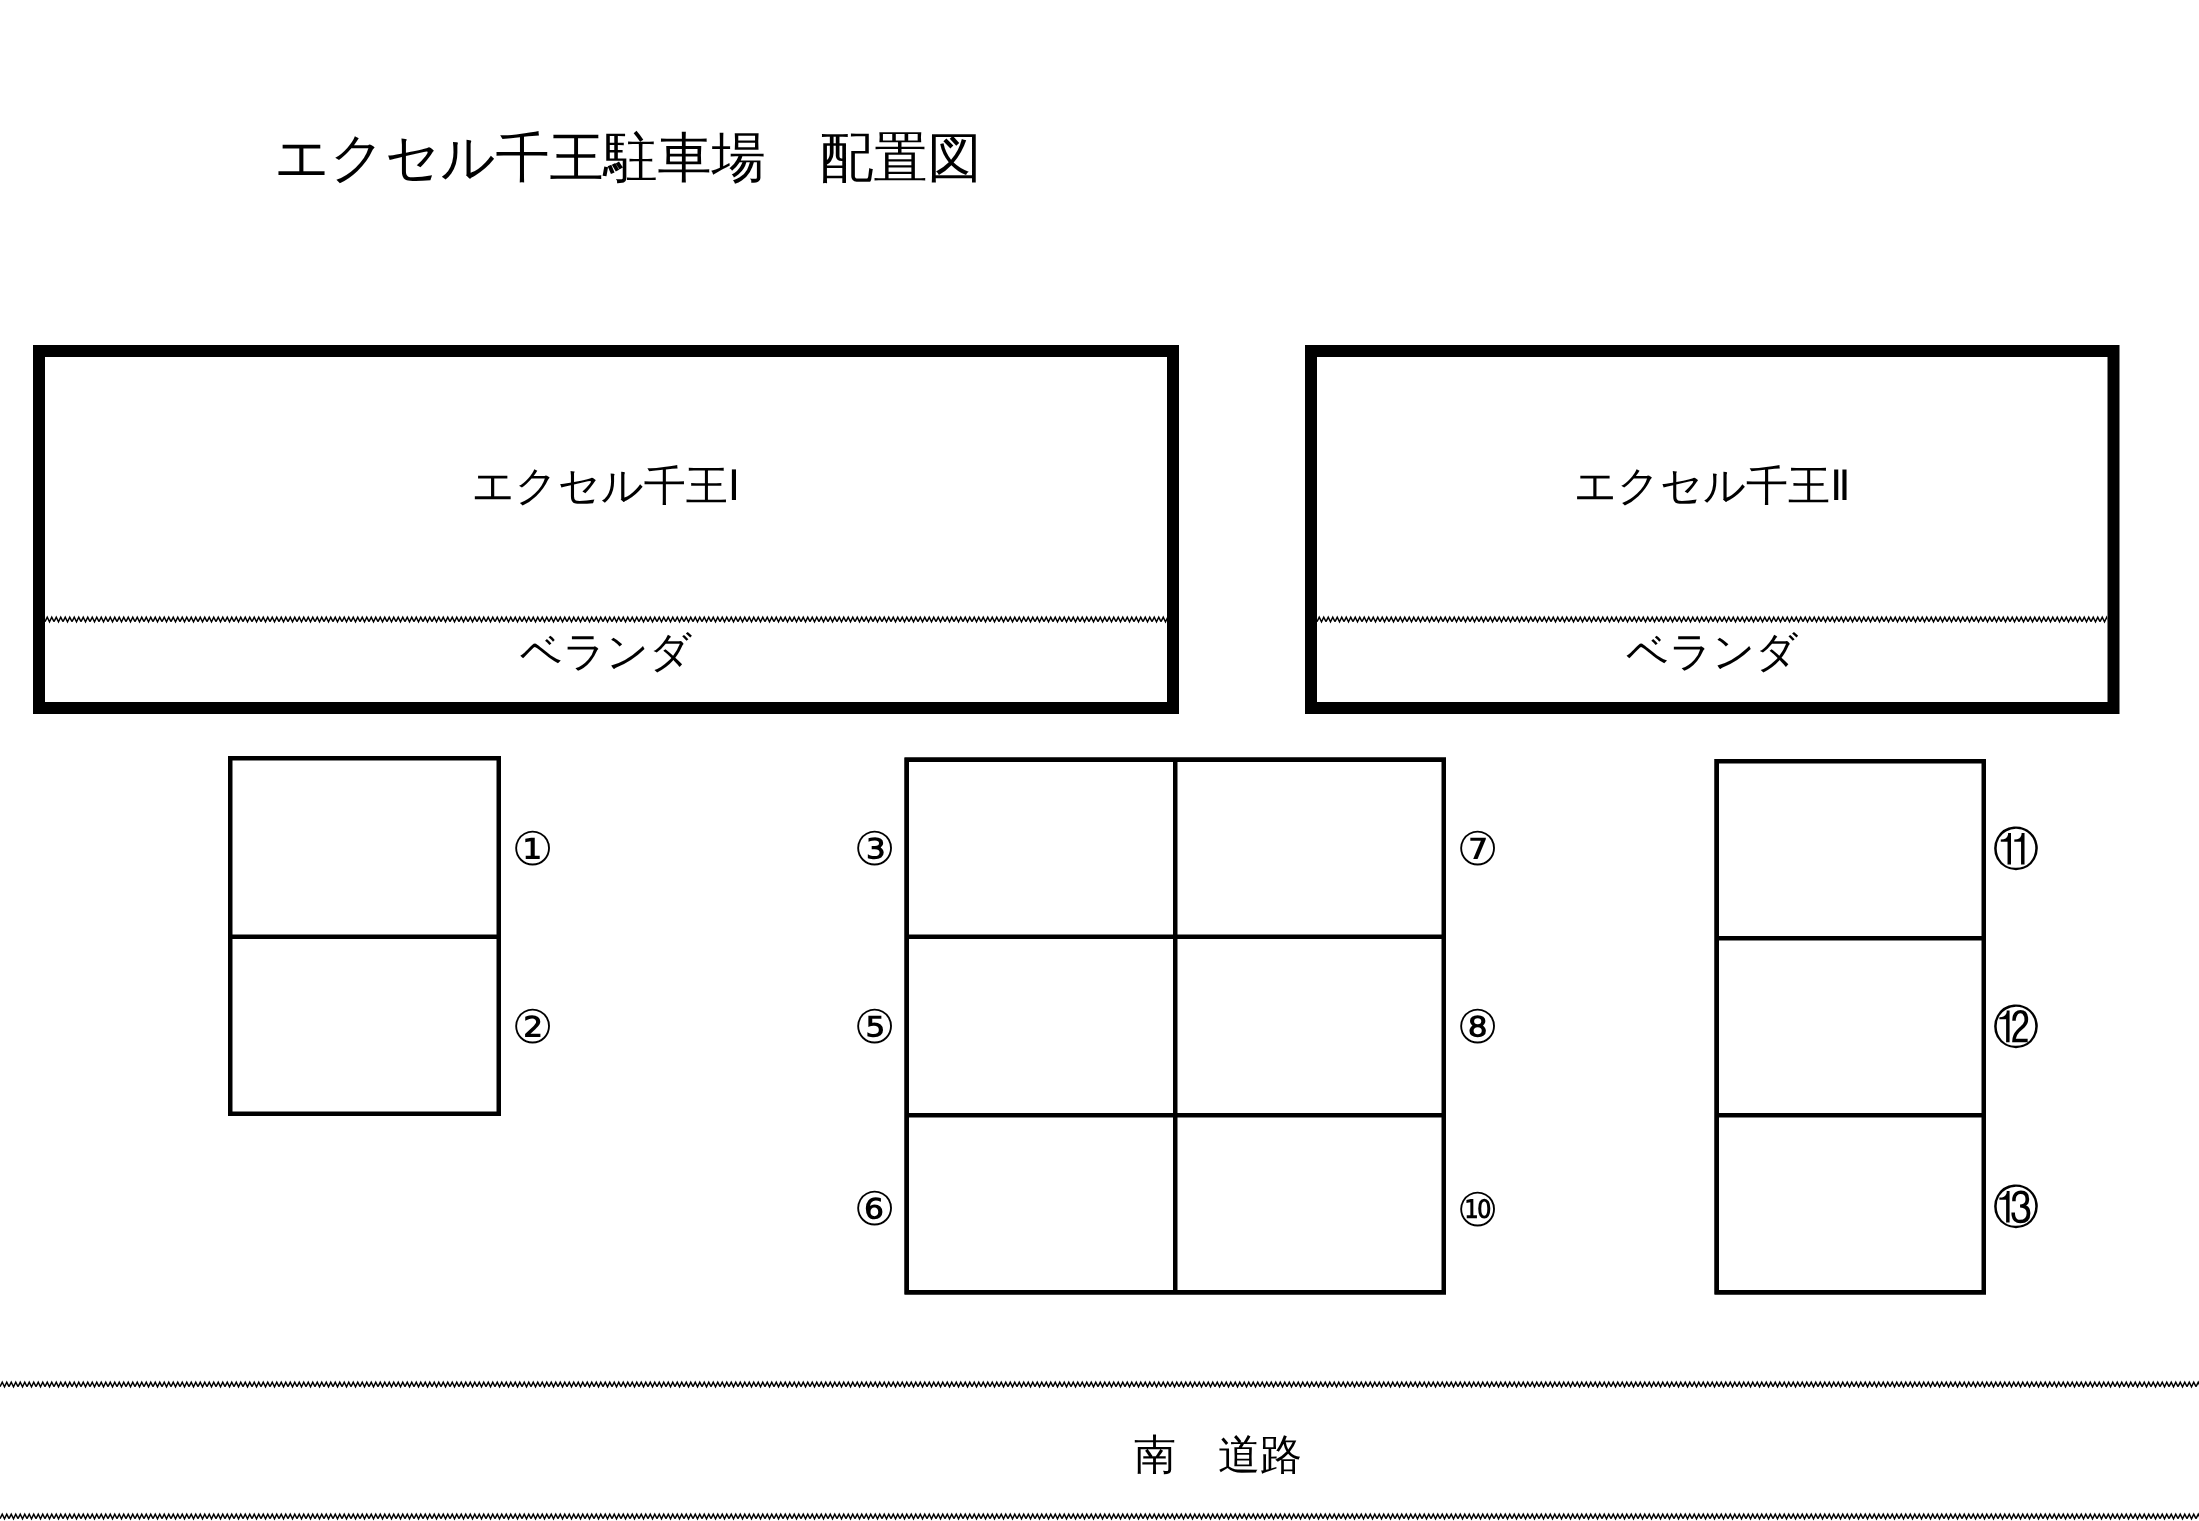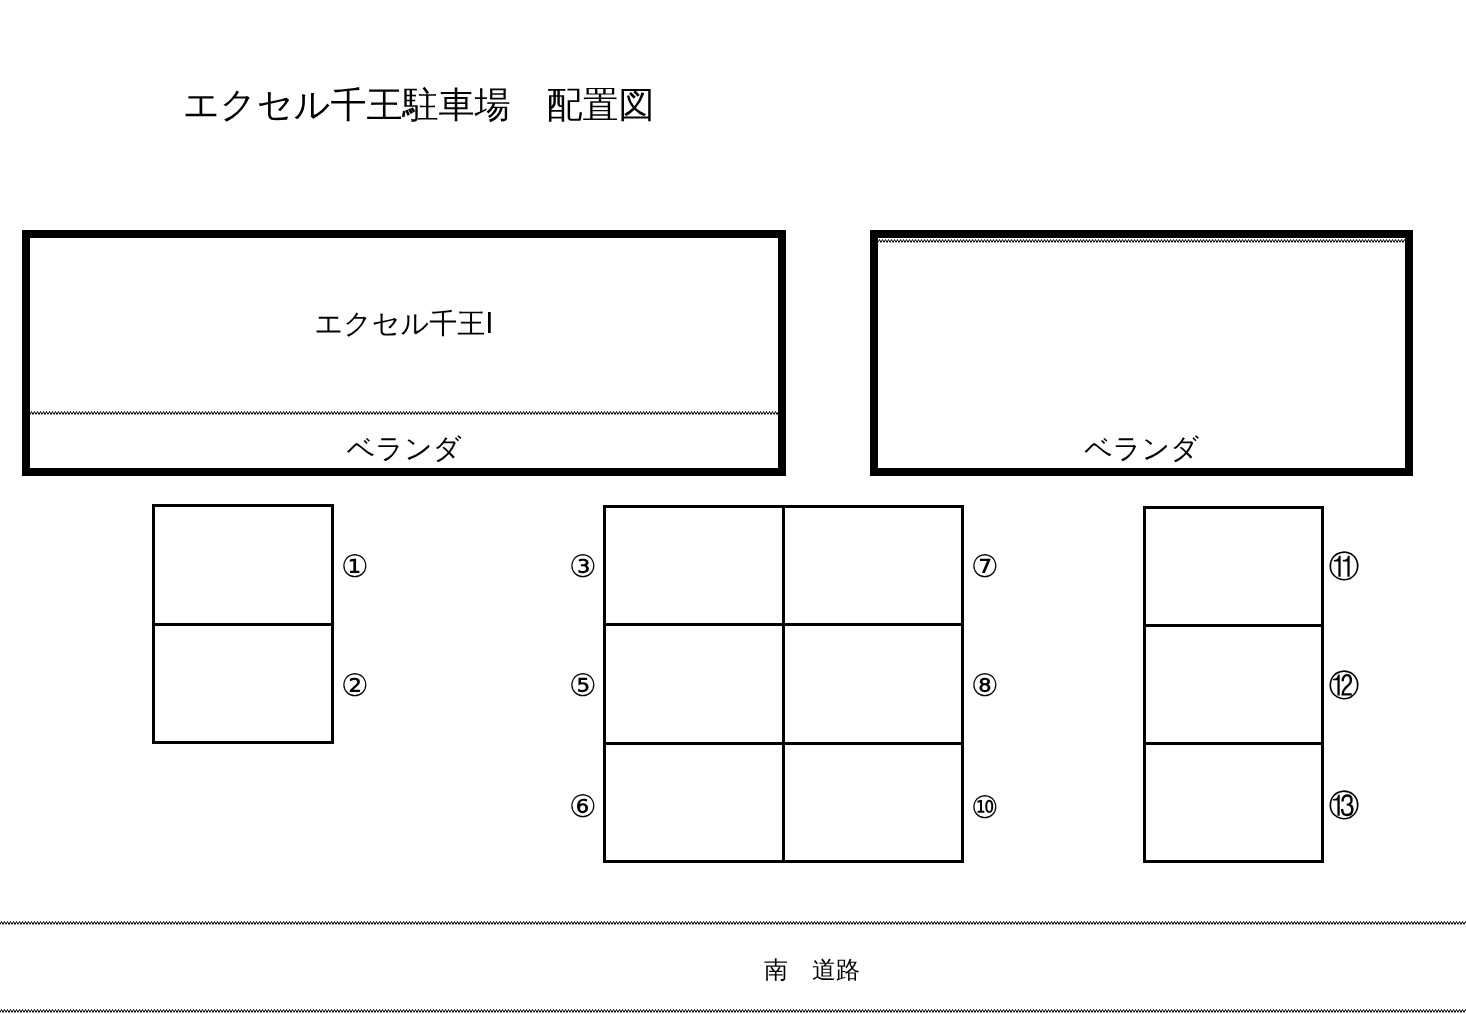--- a/index.html
+++ b/index.html
@@ -43,21 +43,21 @@
     align-items: center;
     justify-content: center;
   }
   .building-name {
     font-size: 28px;
     white-space: pre;
   }
   .veranda-area {
     flex: 1;
     display: flex;
-    align-items: flex-end;
+    align-items: flex-start;
     justify-content: center;
   }
   .veranda-label {
     font-size: 28px;
     white-space: pre;
   }
   .zigzag-line {
     display: block;
     width: 100%;
     height: 6px;
@@ -87,21 +87,21 @@
   }
   
   .road-line { position: absolute; left: 0; width: 1466px; }
   .road-line-top    { top: 872px; }
   .road-line-bottom { top: 960px; }
   .road-label {
     position: absolute;
     left: 812px;
     top: 922px;
     transform: translate(-50%, -50%);
-    font-size: 24px;
+    font-size: 28px;
     white-space: pre;
   }
 </style>
 </head>
 <body>
 
 <div class="page">
 
   <svg width="0" height="0" style="position:absolute" aria-hidden="true">
     <defs>
@@ -119,20 +119,23 @@
     </div>
     <svg class="zigzag-line">
       <rect width="100%" height="6" fill="url(#zigzag)"></rect>
     </svg>
     <div class="veranda-area">
       <span class="veranda-label">ベランダ</span>
     </div>
   </div>
 
   <div class="building building-2">
+    <div class="building-name-area">
+      <span class="building-name">エクセル千王Ⅱ</span>
+    </div>
     <svg class="zigzag-line">
       <rect width="100%" height="6" fill="url(#zigzag)"></rect>
     </svg>
     <div class="veranda-area">
       <span class="veranda-label">ベランダ</span>
     </div>
   </div>
 
   <div class="parking-block block-west">
     <div class="cell"></div>

